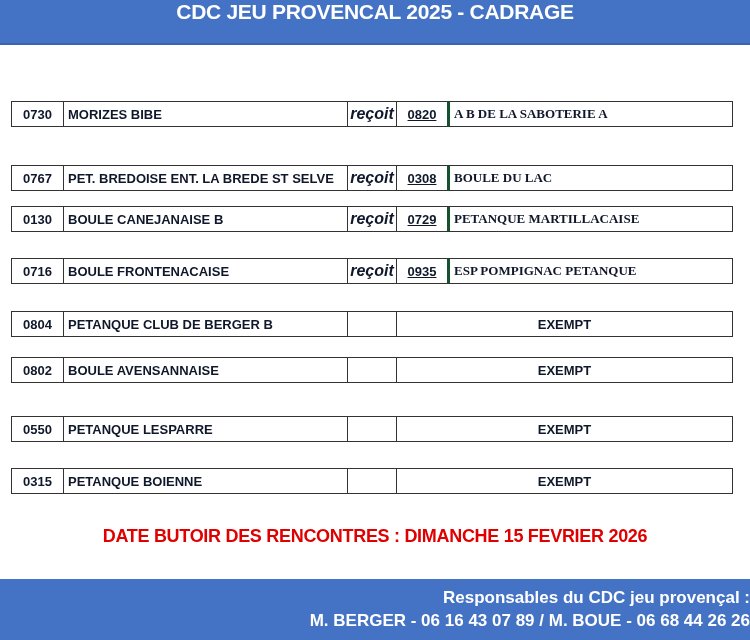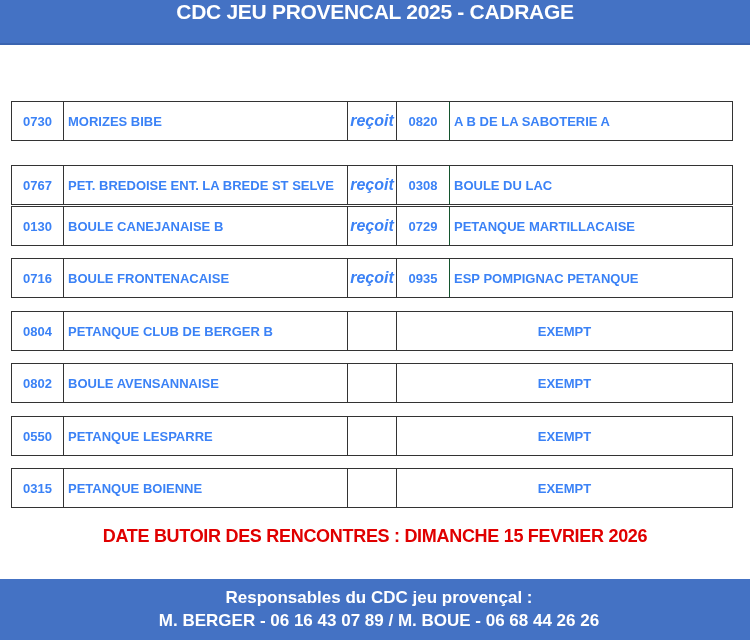--- a/index.html
+++ b/index.html
@@ -10,39 +10,39 @@
   .header {
     position: absolute; left: 0; top: 0; width: 750px; height: 45px;
     background: #4472C4; color: #ffffff;
     display: flex; justify-content: center;
     font-weight: bold; font-size: 21px; letter-spacing: -0.3px;
     border-bottom: 2px solid #3a64b0;
     box-sizing: border-box;
   }
   .rows { position: absolute; left: 11px; top: 101px; width: 722px; }
   .row {
-    position: absolute; left: 0; width: 722px; height: 40px;
+    position: absolute; left: 0; width: 722px; height: 26px;
     display: flex; border: 1px solid #333333; box-sizing: border-box;
     background: #fff;
-    font-size: 13px; font-weight: bold; color: #3b82f6;
+    font-size: 13px; font-weight: bold; color: #0f172a;
   }
   .cell { height: 100%; display: flex; align-items: center; box-sizing: border-box; }
   .c-code { width: 52px; justify-content: center; border-right: 1px solid #333; }
   .c-name { width: 284px; padding-left: 4px; border-right: 1px solid #333; white-space: nowrap; }
   .c-vs { width: 49px; justify-content: center; border-right: 1px solid #333; font-style: italic; font-size: 16px; }
-  .c-code2 { width: 53px; justify-content: center; border-right: 1px solid #14532d; }
-  .c-name2 { flex: 1; padding-left: 4px; white-space: nowrap; }
+  .c-code2 { width: 53px; justify-content: center; border-right: 3px solid #14532d; text-decoration: underline; }
+  .c-name2 { flex: 1; padding-left: 4px; white-space: nowrap; font-family: Liberation Serif, serif; }
   .c-exempt { flex: 1; justify-content: center; }
   .deadline {
     position: absolute; left: 0; top: 526px; width: 750px; text-align: center;
     color: #e00000; font-weight: bold; font-size: 18px; letter-spacing: -0.3px;
   }
   .footer {
     position: absolute; left: 0; top: 579px; width: 750px; height: 61px;
-    background: #4472C4; color: #ffffff; text-align: center;
+    background: #4472C4; color: #ffffff; text-align: right;
     font-weight: bold; font-size: 17px; line-height: 23px;
     padding-top: 7px; box-sizing: border-box; padding-left: 8px;
   }
 </style>
 </head>
 <body>
 
 <div class="header">
   <span>CDC JEU PROVENCAL 2025 - CADRAGE</span>
 </div>
@@ -77,21 +77,21 @@
     <div class="cell c-code2">0935</div>
     <div class="cell c-name2">ESP POMPIGNAC PETANQUE</div>
   </div>
 
   <div class="row" style="top:210px;">
     <div class="cell c-code">0804</div>
     <div class="cell c-name">PETANQUE CLUB DE BERGER B</div>
     <div class="cell c-vs"></div>
     <div class="cell c-exempt">EXEMPT</div>
   </div>
-  <div class="row" style="top:262px;">
+  <div class="row" style="top:256px;">
     <div class="cell c-code">0802</div>
     <div class="cell c-name">BOULE AVENSANNAISE</div>
     <div class="cell c-vs"></div>
     <div class="cell c-exempt">EXEMPT</div>
   </div>
   <div class="row" style="top:315px;">
     <div class="cell c-code">0550</div>
     <div class="cell c-name">PETANQUE LESPARRE</div>
     <div class="cell c-vs"></div>
     <div class="cell c-exempt">EXEMPT</div>

